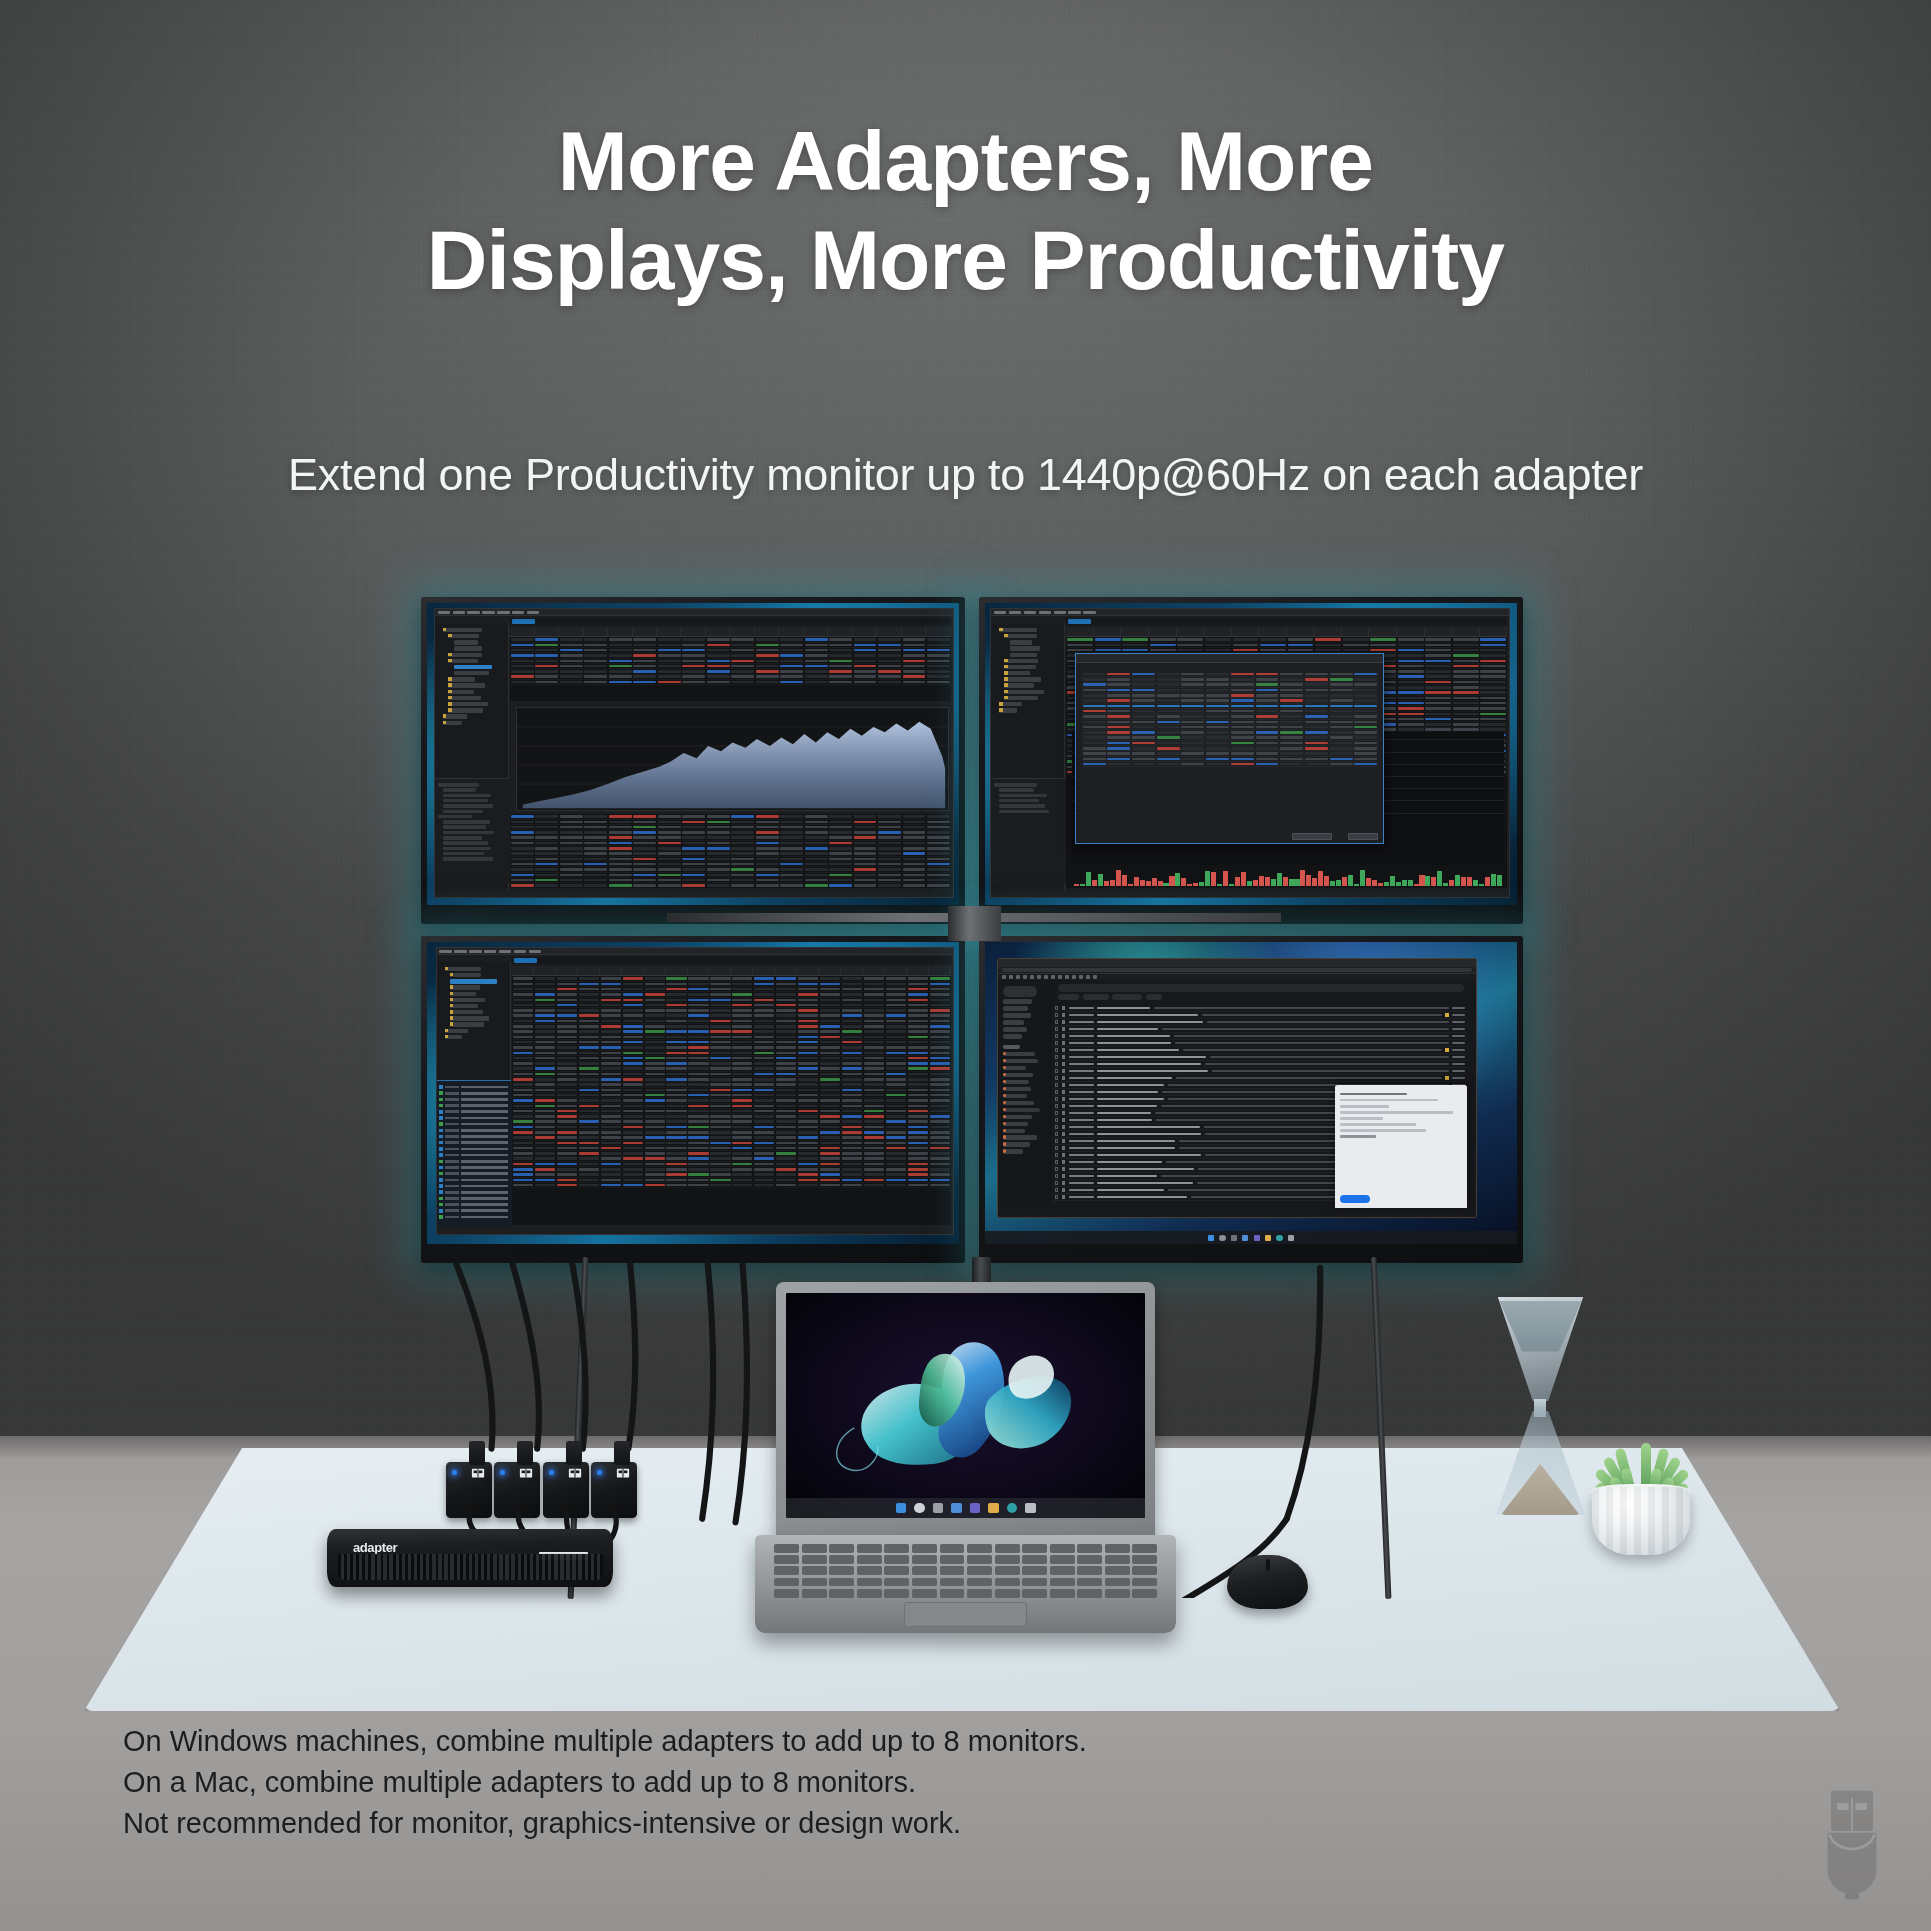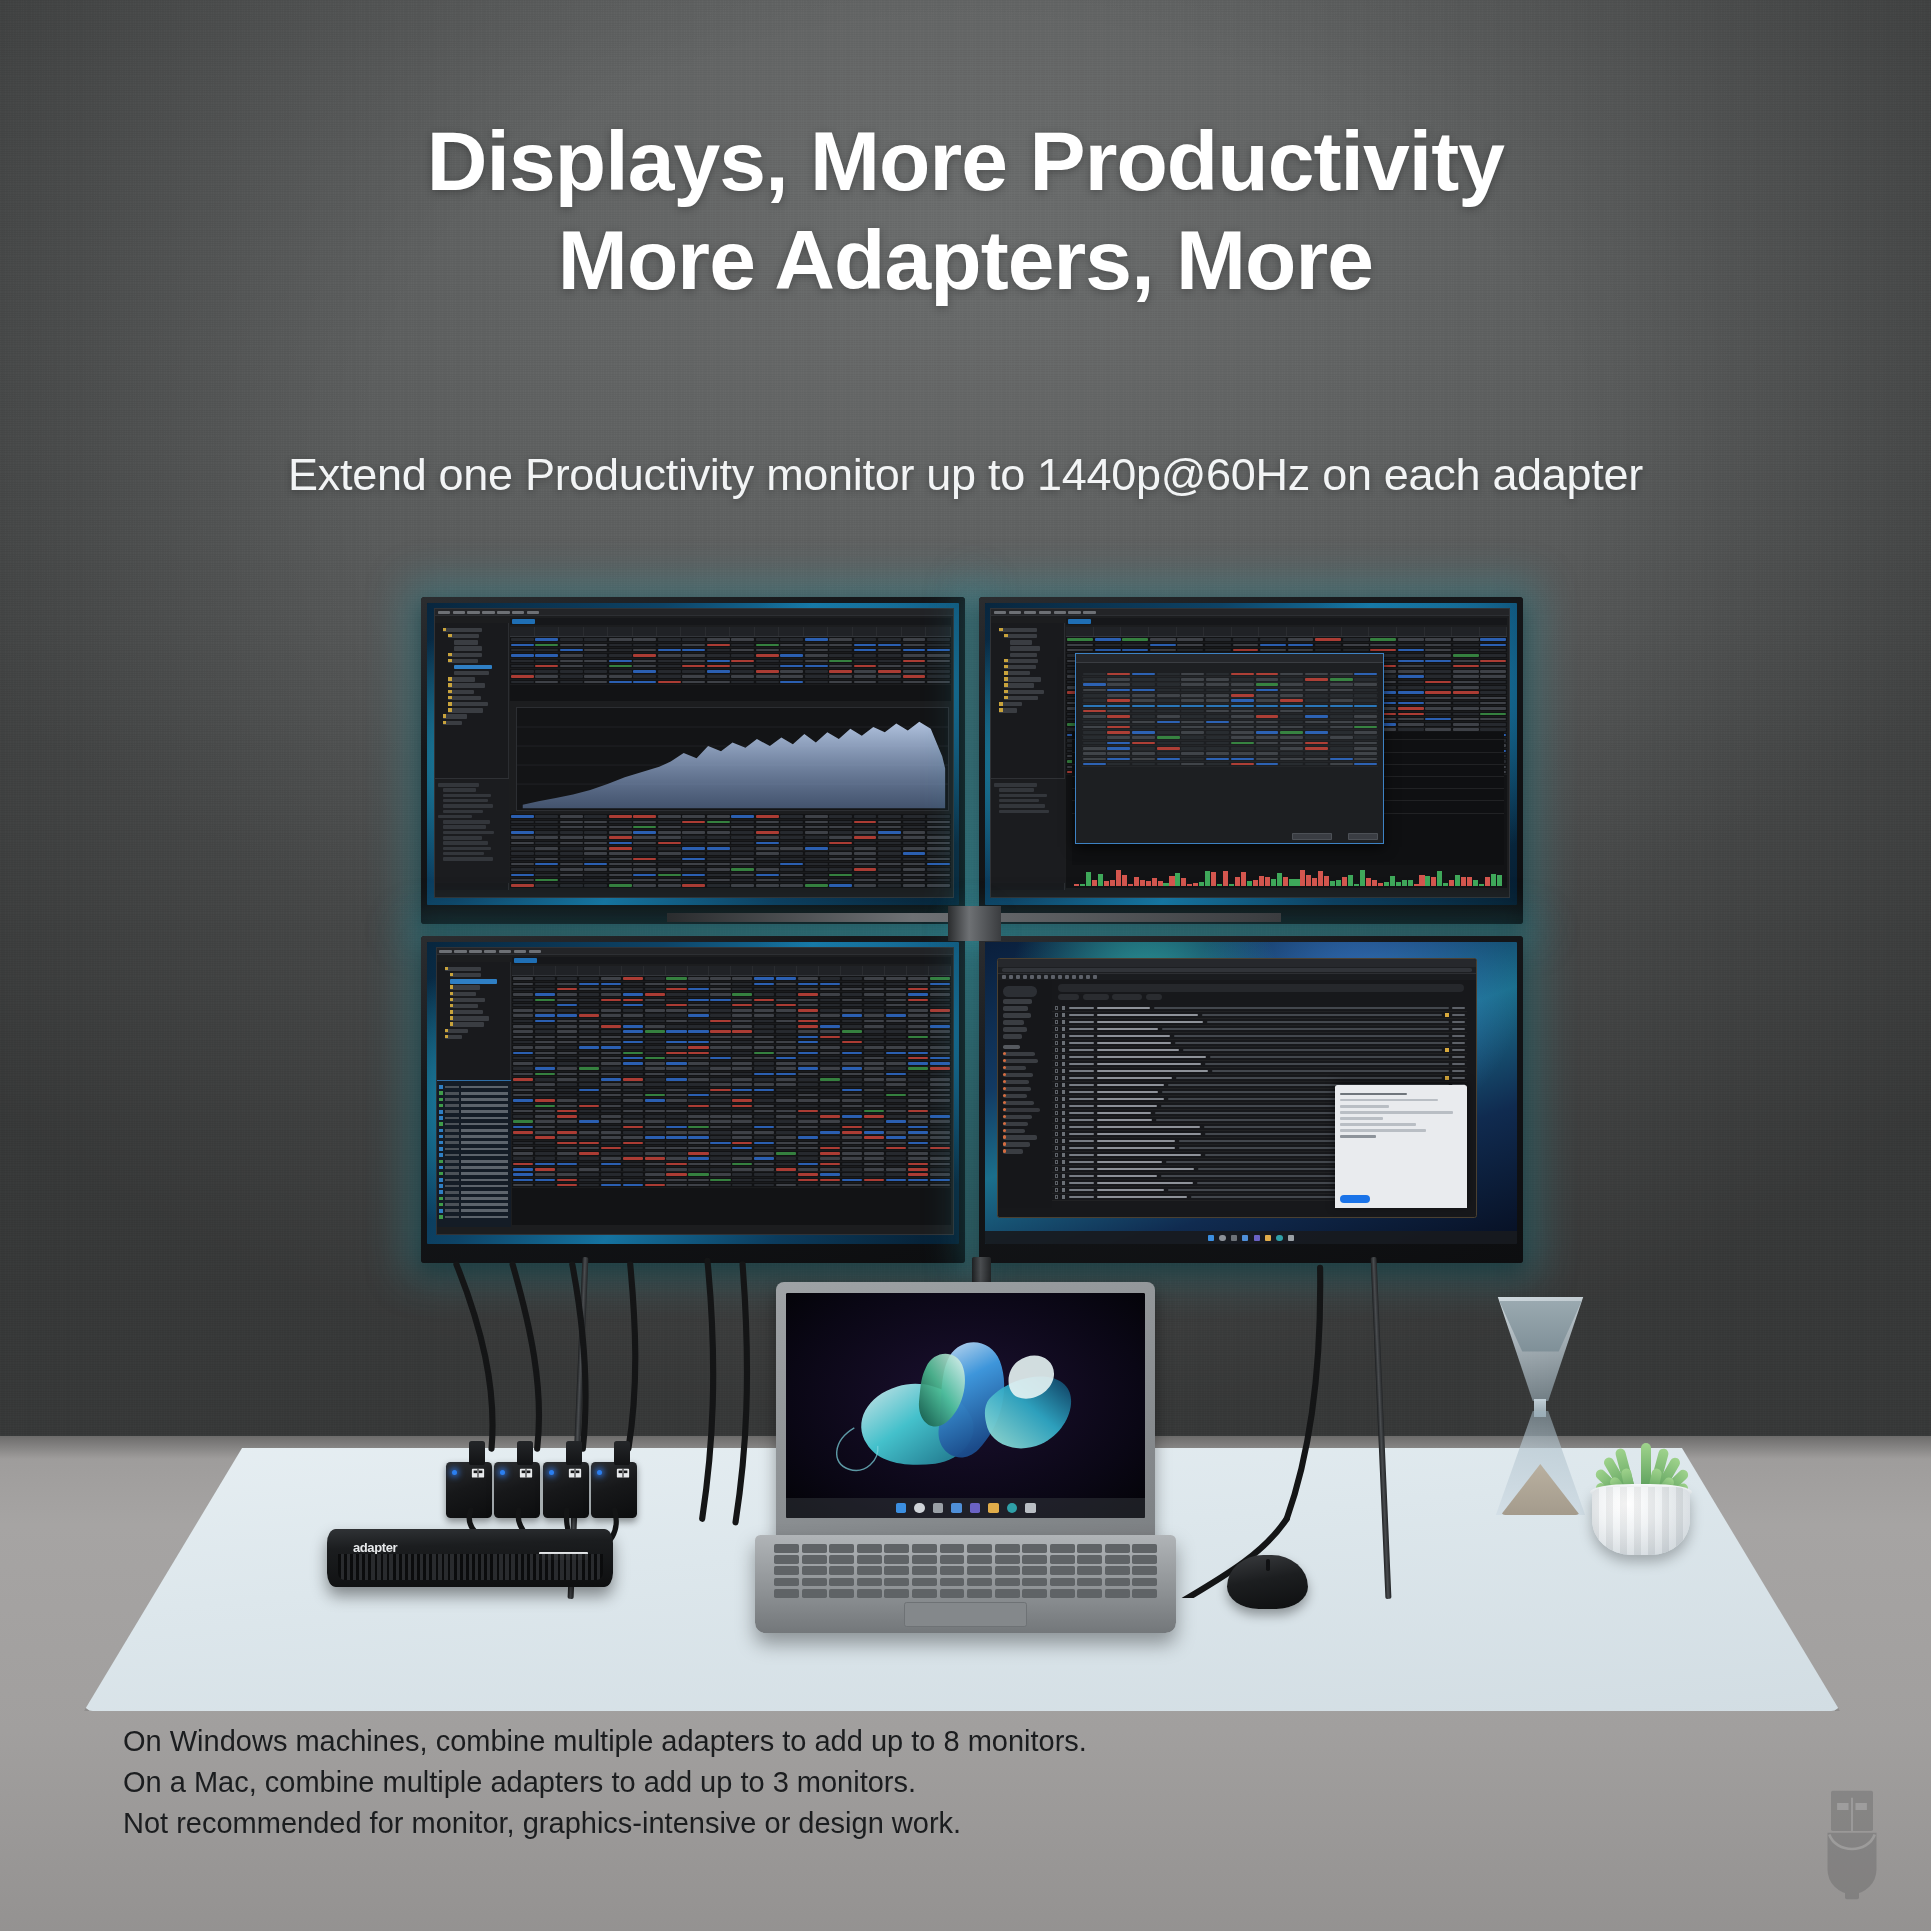--- a/index.html
+++ b/index.html
@@ -3461,29 +3461,29 @@
         <div class="leaf" style="left:61px;top:44px;height:32px;transform:rotate(12deg);"></div>
         <div class="leaf" style="left:66px;top:49px;height:26px;transform:rotate(38deg);"></div>
       </div>
     <div class="pot-rim"></div>
     <div class="pot"></div>
   </div>
 
 </div>
 
 <div id="headline">
+  <div>More Adapters, More</div>
   <div>Displays, More Productivity</div>
-  <div>More Adapters, More</div>
 </div>
 
 <div id="subhead">Extend one Productivity monitor up to 1440p@60Hz on each adapter</div>
 
 <div id="footnotes">
   <div>On Windows machines, combine multiple adapters to add up to 8 monitors.</div>
-  <div>On a Mac, combine multiple adapters to add up to 3 monitors.</div>
+  <div>On a Mac, combine multiple adapters to add up to 8 monitors.</div>
   <div>Not recommended for monitor, graphics-intensive or design work.</div>
 </div>
 
 <svg id="usb-watermark" viewBox="0 0 84 128">
   <rect x="18" y="2" width="48" height="46" rx="2" fill="#3a3c3e"></rect>
   <rect x="25" y="16" width="13" height="8" fill="#a8abad"></rect>
   <rect x="46" y="16" width="13" height="8" fill="#a8abad"></rect>
   <rect x="41" y="10" width="2" height="38" fill="#a8abad"></rect>
   <path d="M14,50 H70 V92 a28,28 0 0 1 -56,0 Z" fill="#3a3c3e"></path>
   <path d="M16,52 C24,74 60,74 68,52" fill="none" stroke="#a8abad" stroke-width="3"></path>

